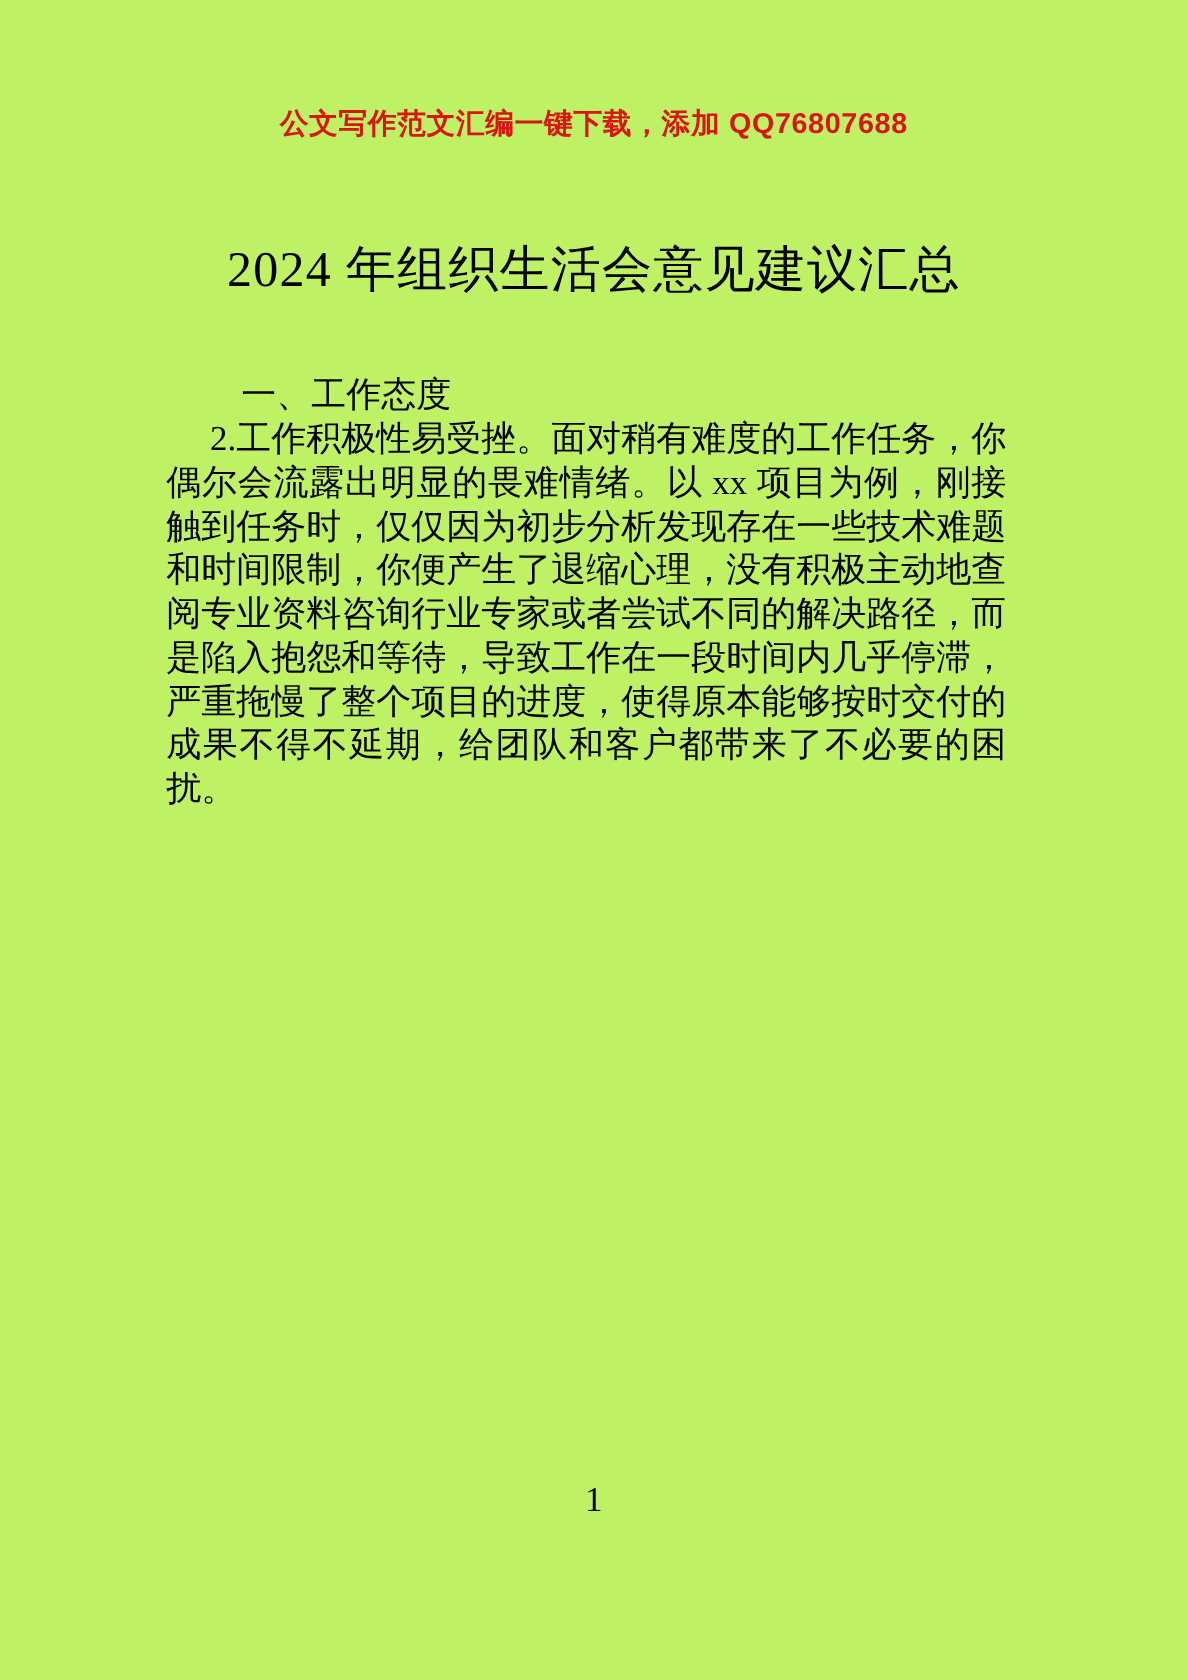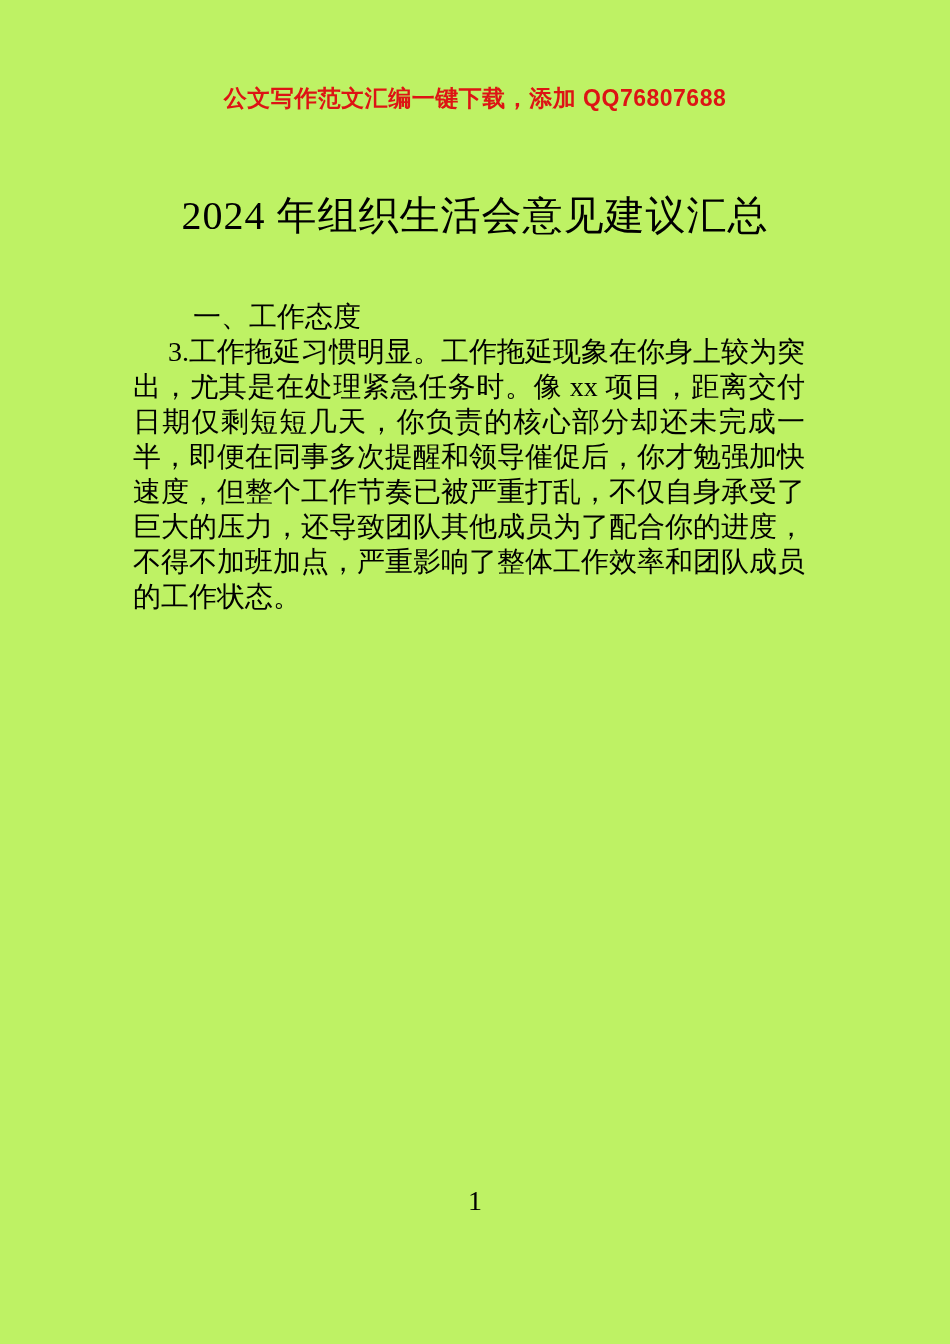--- a/index.html
+++ b/index.html
@@ -73,18 +73,18 @@
 <body>
 
 <div class="page">
 
   <div class="promo-banner" style="color: rgb(221, 20, 20);">公文写作范文汇编一键下载，添加 QQ76807688</div>
 
   <h1 class="doc-title">2024 年组织生活会意见建议汇总</h1>
 
   <div class="doc-body">
     <h2 class="section-heading">一、工作态度</h2>
-    <p class="para">3.工作拖延习惯明显。工作拖延现象在你身上较为突出，尤其是在处理紧急任务时。像 xx 项目，距离交付日期仅剩短短几天，你负责的核心部分却还未完成一半，即便在同事多次提醒和领导催促后，你才勉强加快速度，但整个工作节奏已被严重打乱，不仅自身承受了巨大的压力，还导致团队其他成员为了配合你的进度，不得不加班加点，严重影响了整体工作效率和团队成员的工作状态。</p>
+    <p class="para">2.工作积极性易受挫。面对稍有难度的工作任务，你偶尔会流露出明显的畏难情绪。以 xx 项目为例，刚接触到任务时，仅仅因为初步分析发现存在一些技术难题和时间限制，你便产生了退缩心理，没有积极主动地查阅专业资料咨询行业专家或者尝试不同的解决路径，而是陷入抱怨和等待，导致工作在一段时间内几乎停滞，严重拖慢了整个项目的进度，使得原本能够按时交付的成果不得不延期，给团队和客户都带来了不必要的困扰。</p>
   </div>
 
   <div class="page-number">1</div>
 
 </div>
 
 </body></html>

